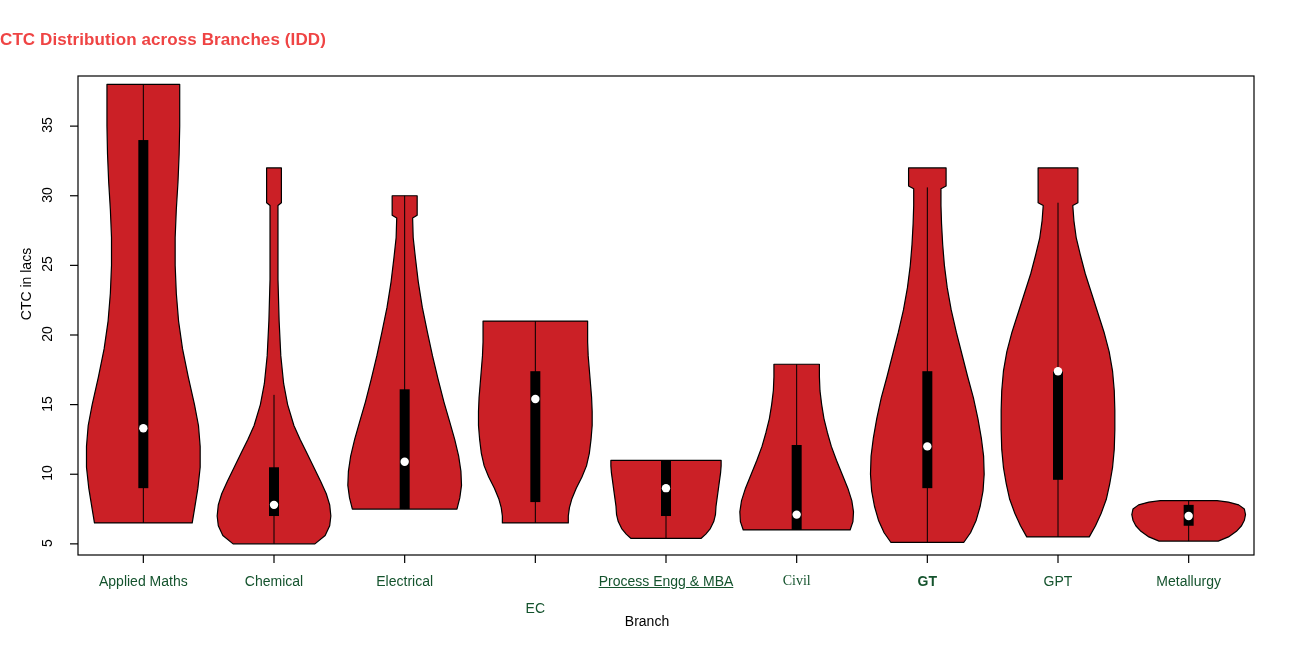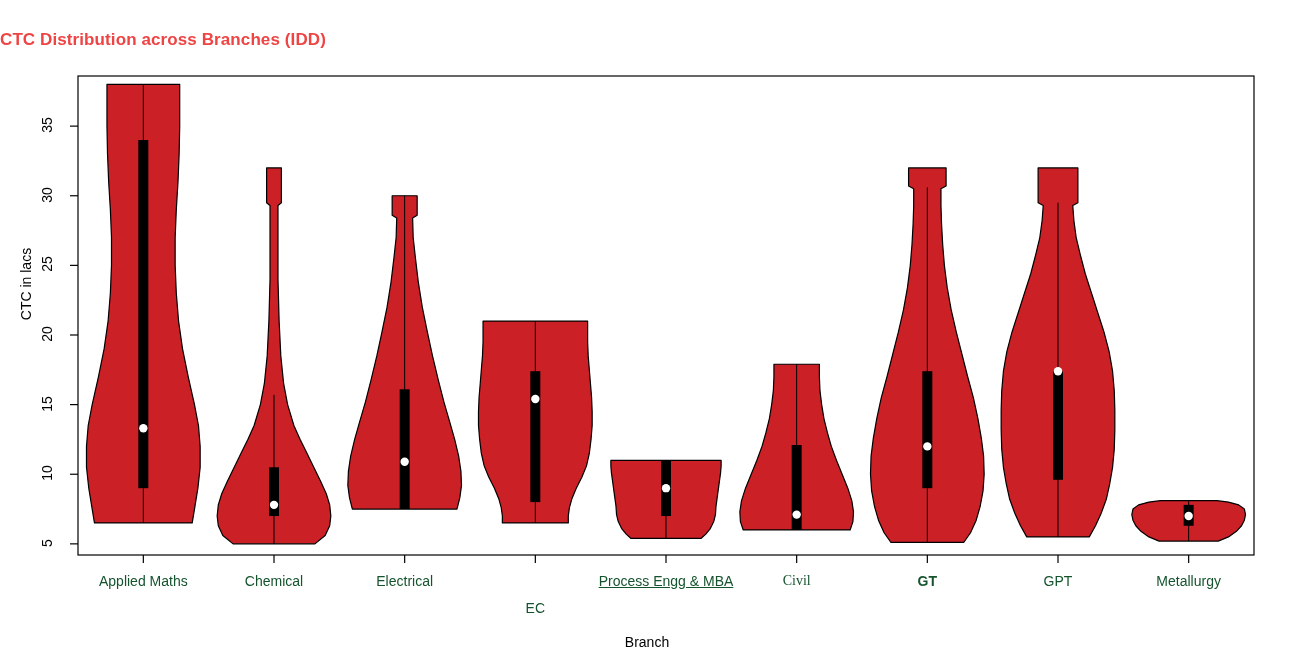--- a/index.html
+++ b/index.html
@@ -33,21 +33,20 @@
     color: #ef4444;
   }
   #xlabel {
     position: absolute;
     left: 0;
     top: 613px;
     width: 1294px;
     text-align: center;
     font-size: 14px;
     color: #000;
-    margin-top: 21px;
   }
   #ylabel {
     position: absolute;
     left: -44px;
     top: 276px;
     width: 140px;
     text-align: center;
     font-size: 14px;
     color: #000;
     transform: rotate(-90deg);

